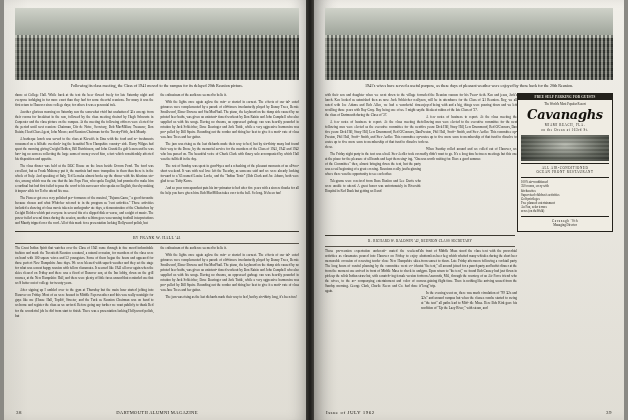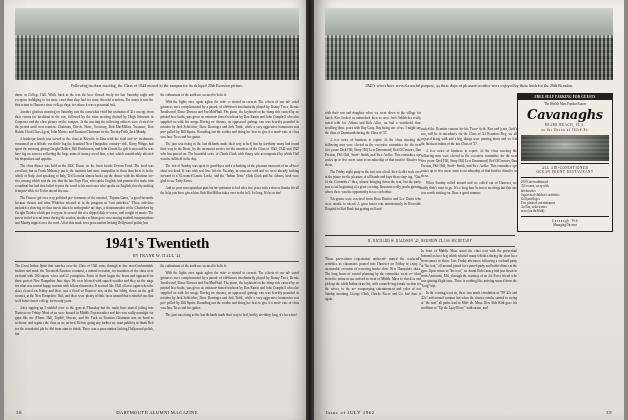--- a/index.html
+++ b/index.html
@@ -88,21 +88,20 @@
     margin-top: 3px;
     font-family: "Liberation Serif", serif;
   }
   .cols2 {
     display: flex;
     gap: 7px;
   }
   .cols3 {
     display: flex;
     gap: 0;
-    align-items: center;
   }
   .col {
     flex: 1;
   }
   .body-text {
     font-size: 3.35px;
     line-height: 1.5;
     text-align: justify;
     color: #1a1813;
     hyphens: auto;
@@ -235,21 +234,20 @@
         <div class="col body-text">
           <p class="noindent">the enthusiasm of the audience seemed to belie it.</p>
           <p>With the lights once again aglow the mix- er started in earnest. The effects of our tal- ented grimaces were complemented by a parade of old-timers involuntarily played by Danny Trees, Bernie Smallwood, Elmer Browne and Stu MacPhail. The piano, the keyboard on the damp side caused by no printed beer baths, was given an unintent- tioned workout by Don Raisin and John Campbell who also supplied us with his songs. Having no dreams, an oppressed garbage can was heartily pounded in rotation by Jack Schleicher, Dave Dearinger and Jack Tuttle, while a very aggressive harmonica was pro- pelled by Bill Squire. Rounding out the combo and doing her best to give it a moti- vate of class was Jane Trees and her guitar.</p>
           <p>The jam was rising as the last diehards made their way to bed, but by six-thirty many had found their way to the Brose, by the memorial service for the members of the Class of 1941, 1942 and 1942 who has passed on. The beautiful voice of Chuck Clark with floury solo accompanied by which Hall was the fullfield in the day.</p>
           <p>The rest of Sunday was spent in good-byes and a rehashing of the pleasant moments of an all-too-short weekend. It was with real love left the Tuesday, as someone said and we were already looking forward to a '65 named Louise Locke, and the "Indian Tonic" (Bob Clark and Joe Adams, both were glad to see Taffy Kerns.</p>
           <p>And so your correspondent puts his im- primatur to bed after five years with a sincere thanks for all the help you have given him. Bob MacMillan takes over to the bell. So long. It's been fun!</p>
         </div>
       </div>
 
       <div class="rule"></div>
-      <div class="headline">1941's Twentieth</div>
       <div class="byline small-caps">By FRANK W. HALL '41</div>
       <div class="thinrule"></div>
 
       <div class="cols2">
         <div class="col body-text">
           <p class="noindent">The Great Indian Spirit that watches over the Class of 1941 came through in fine mood indomitable fashion and made the Twentieth Reunion a natural, a natural occasion, for members of the class were on hand with 100 square wives and 52 youngsters. Some of them began the hours and appeared for those perfect New Hampshire June days. We were blessed with superb weather and they set the stage for what was a most happy reunion with fellow classmates. It seemed like 1941 all over again when the skies cleared on Friday and there was a flood of Hanover sun, at the Inn lobby, down on the grill courses, at the New Hampshire Hall, and there were plenty of little faces around that reminded one that we'd better out of college for twenty years.</p>
           <p>After signing up I ambled over to the gym at Thursday but the main hour started jolting into Hanover on Friday. Most of us were housed in Middle Fayerweather and this was really nostalgic for guys like me (House Hall, Topliff, Streeter, and the Tuck as Reunion Chairman was on hand to welcome and register the class as we arrived. Before going any further we want publicly to thank Red for the wonderful job he did from start to finish. There was a presentation lacking Hollywood polish, but</p>
         </div>
         <div class="col body-text">
           <p class="noindent">the enthusiasm of the audience seemed to belie it.</p>

